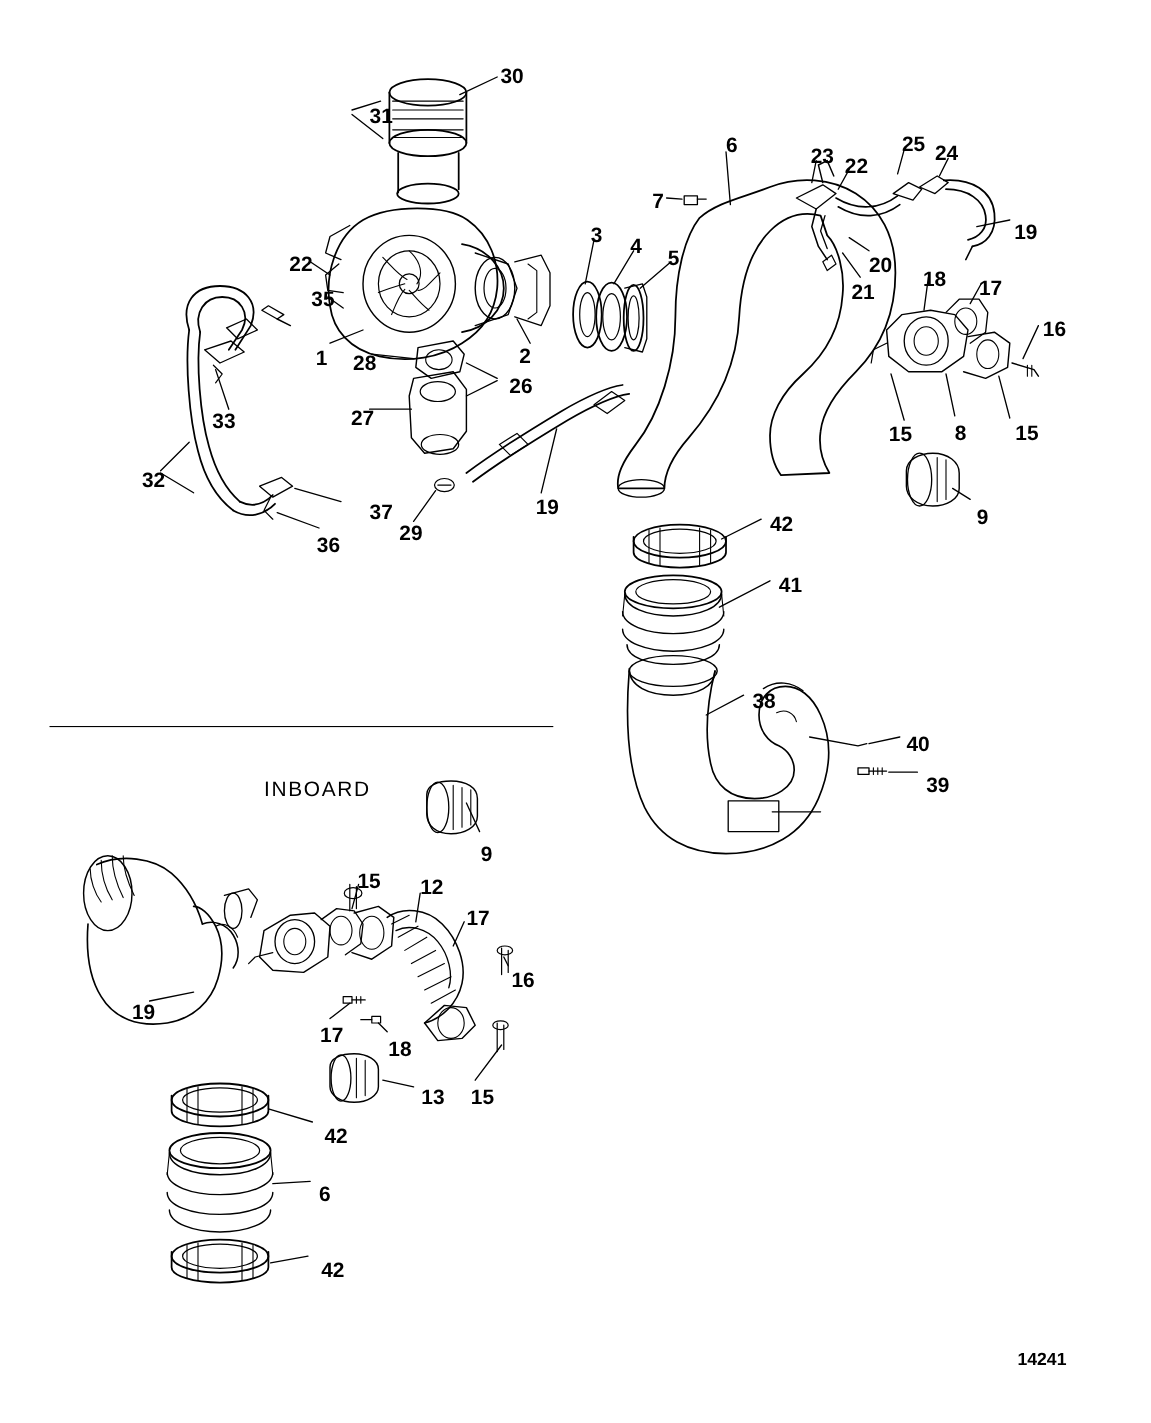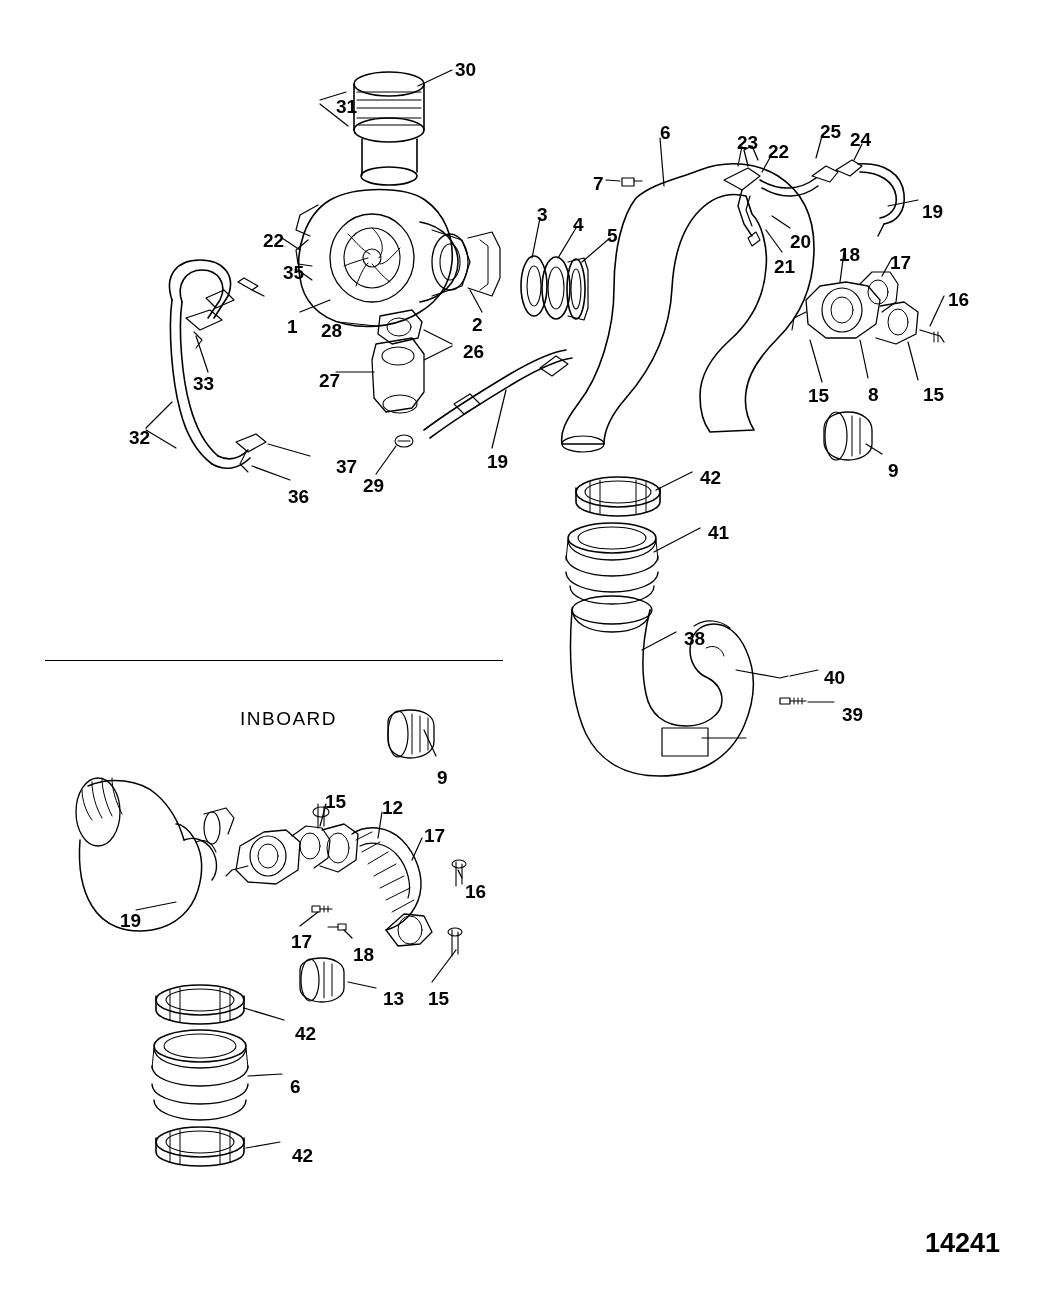--- a/index.html
+++ b/index.html
@@ -31,21 +31,21 @@
     font-family: "Liberation Sans", sans-serif;
     font-size: 19px;
     font-weight: 400;
     letter-spacing: 1.5px;
     color: #000000;
     white-space: nowrap;
   }
   .doc-number {
     position: absolute;
     font-family: "Liberation Sans", sans-serif;
-    font-size: 27px;
+    font-size: 16px;
     font-weight: 700;
     color: #000000;
     white-space: nowrap;
     text-align: center;
   }
   #artwork {
     position: absolute;
     left: 0;
     top: 0;
     width: 1046px;

